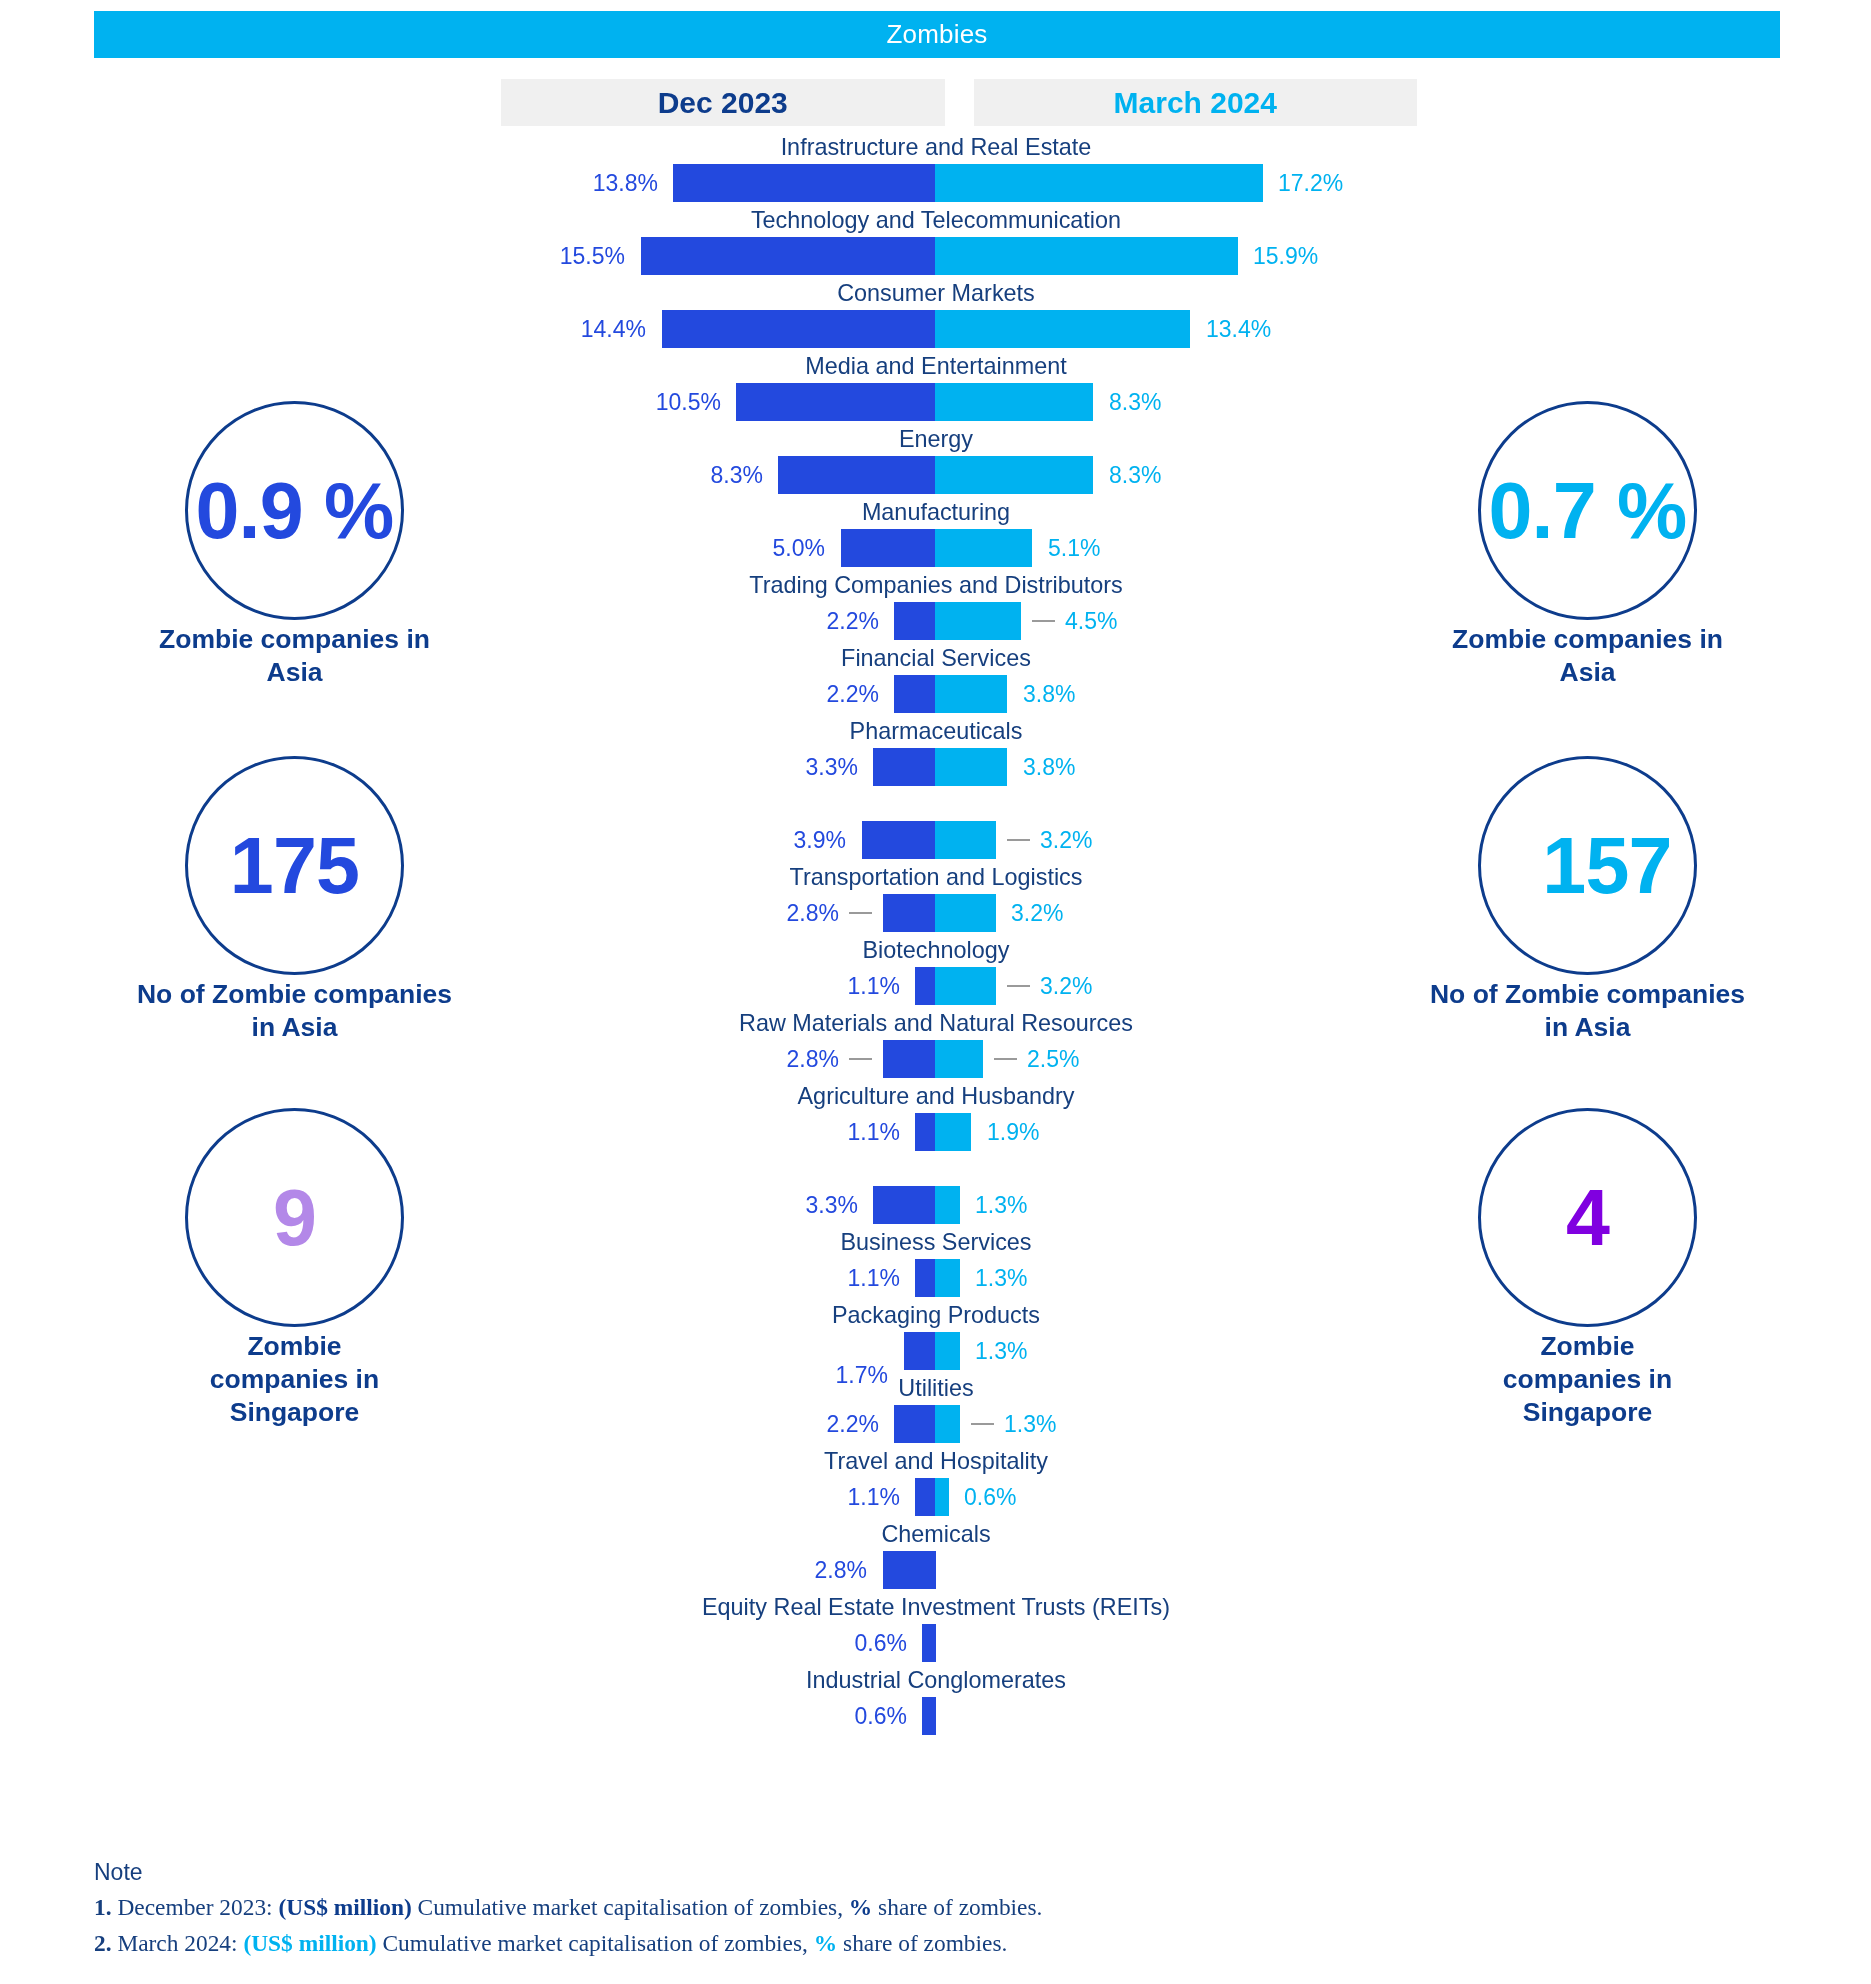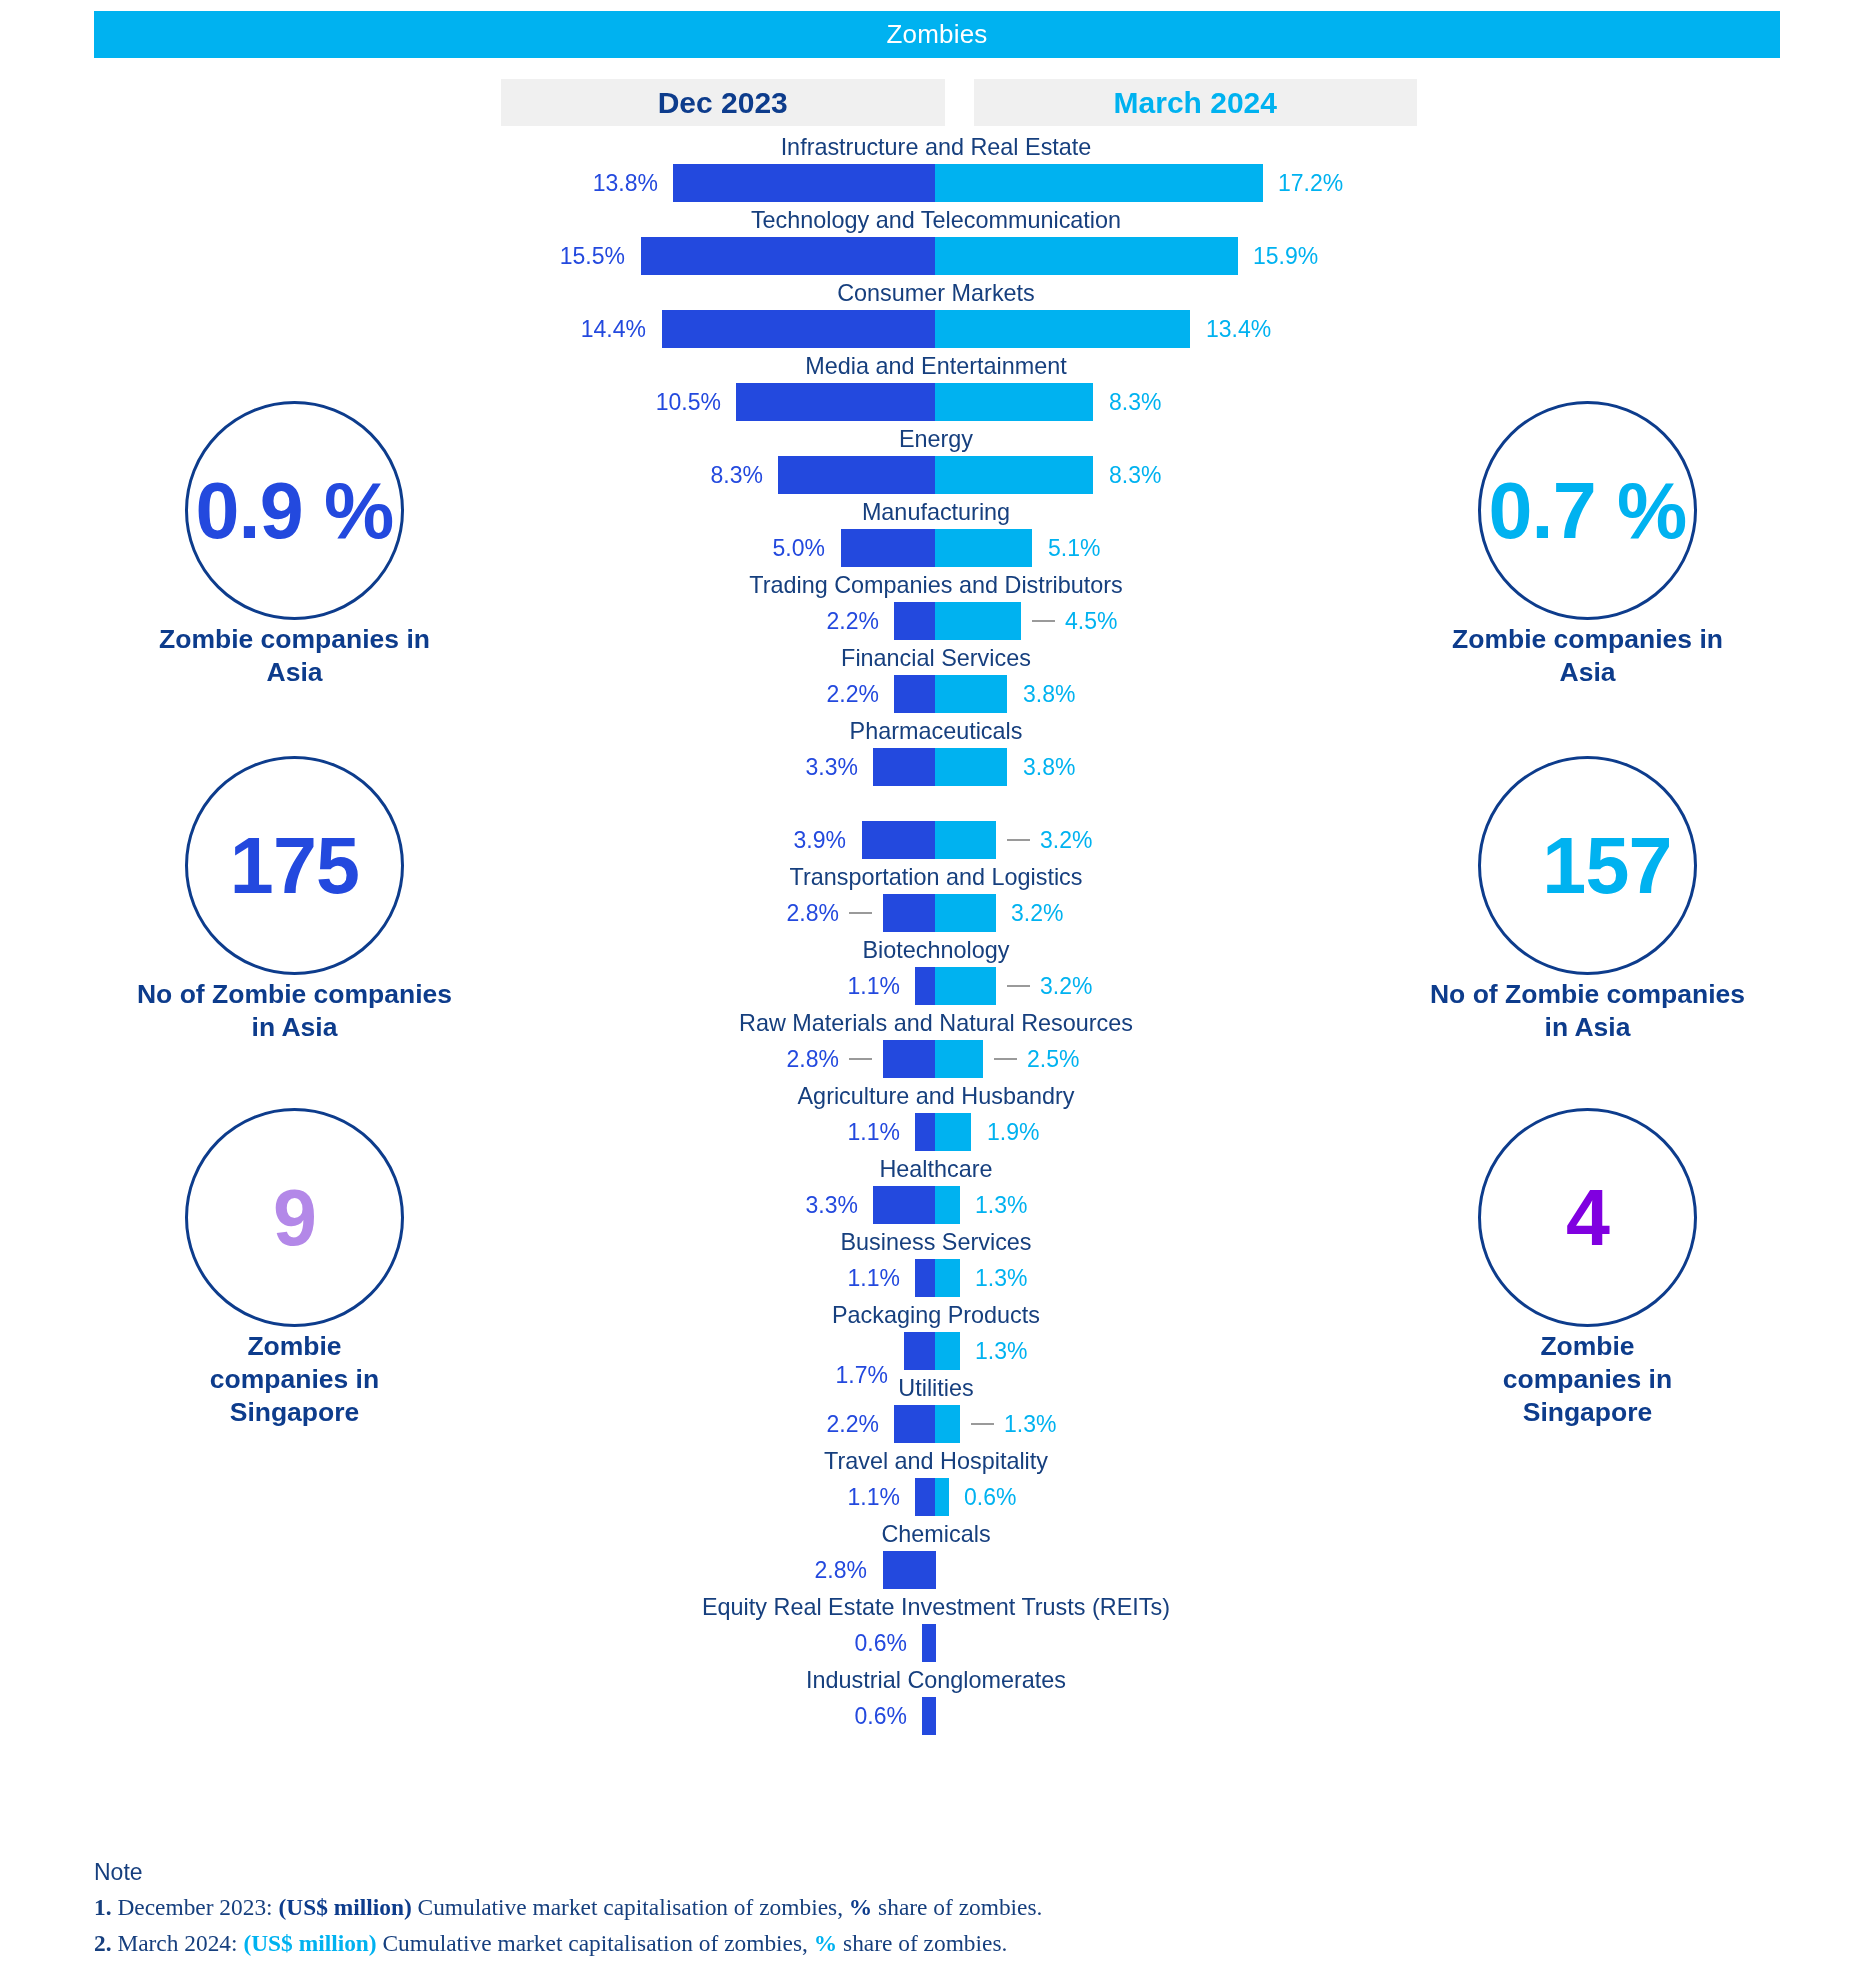--- a/index.html
+++ b/index.html
@@ -295,21 +295,20 @@
       <div class="row">
         <div class="cat-label">Agriculture and Husbandry</div>
         <div class="bars">
           <div class="bar-left" style="width: 21px;"></div>
           <div class="bar-right" style="width: 36px;"></div>
           <div class="val val-left" style="right: 972px; left: 0px;">1.1%</div>
           <div class="val val-right" style="left: 987px; right: 0px;">1.9%</div>
         </div>
       </div>
       <div class="row">
-        <div class="cat-label">Healthcare</div>
         <div class="bars">
           <div class="bar-left" style="width: 63px;"></div>
           <div class="bar-right" style="width: 25px;"></div>
           <div class="val val-left" style="right: 1014px; left: 0px;">3.3%</div>
           <div class="val val-right" style="left: 975px; right: 0px;">1.3%</div>
         </div>
       </div>
       <div class="row">
         <div class="cat-label">Business Services</div>
         <div class="bars">

